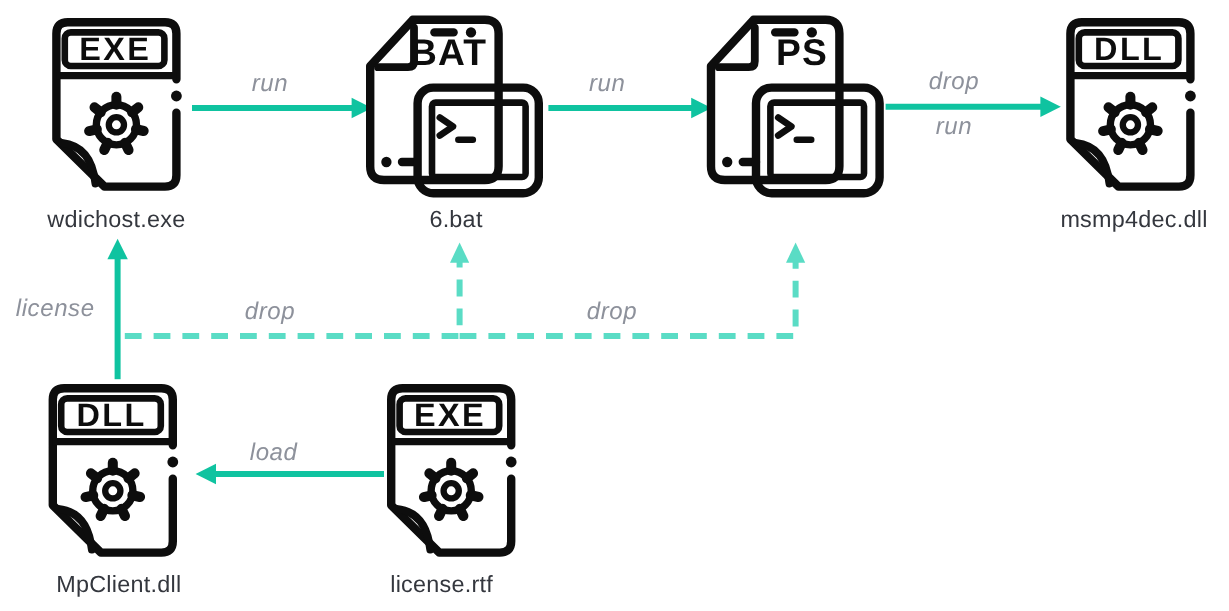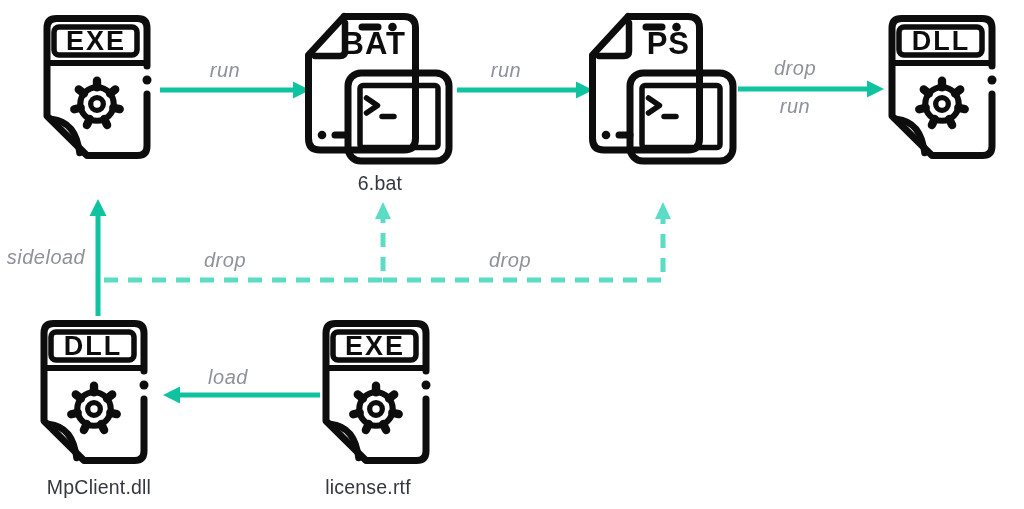--- a/index.html
+++ b/index.html
@@ -156,26 +156,28 @@
     <path class="paper" d="M6,14 Q6,4.5 15.5,4.5 L96.5,4.5 Q106,4.5 106,14 L106,132 Q106,141.5 96.5,141.5 L46,141.5 L6,102 Z"></path>
     <path class="ink" d="M106,52 L106,14 Q106,4.5 96.5,4.5 L15.5,4.5 Q6,4.5 6,14 L6,102 L46,141.5 L96.5,141.5 Q106,141.5 106,132 L106,80"></path>
     <circle class="dot" cx="106" cy="66" r="4.5"></circle>
     <path class="ink flap" d="M10.5,105 C28,107 36.5,120 38.5,139"></path>
     <rect class="ink thin" x="13" y="13" width="83" height="28" rx="5"></rect>
     <line class="ink band" x1="6" y1="49" x2="106" y2="49"></line>
     <text class="badge-t" x="55" y="36">EXE</text>
     <use href="#gear" transform="translate(56,90) scale(0.88)"></use>
   </svg>
 
+  <div class="caption" style="left:97px;top:172px;">wdichost.exe</div>
   <div class="caption" style="left:380px;top:172px;">6.bat</div>
+  <div class="caption" style="left:945px;top:172px;">msmp4dec.dll</div>
   <div class="caption" style="left:99px;top:476px;">MpClient.dll</div>
   <div class="caption" style="left:368px;top:476px;">license.rtf</div>
 
   <div class="verb" style="left:225px;top:59px;">run</div>
   <div class="verb" style="left:506px;top:59px;">run</div>
   <div class="verb" style="left:795px;top:57px;">drop</div>
   <div class="verb" style="left:795px;top:95px;">run</div>
   <div class="verb" style="left:228px;top:366px;">load</div>
-  <div class="verb" style="left:46px;top:246px;">sideload</div>
+  <div class="verb" style="left:46px;top:246px;">license</div>
   <div class="verb" style="left:225px;top:249px;">drop</div>
   <div class="verb" style="left:510px;top:249px;">drop</div>
 
 </div>
 
 </body></html>

